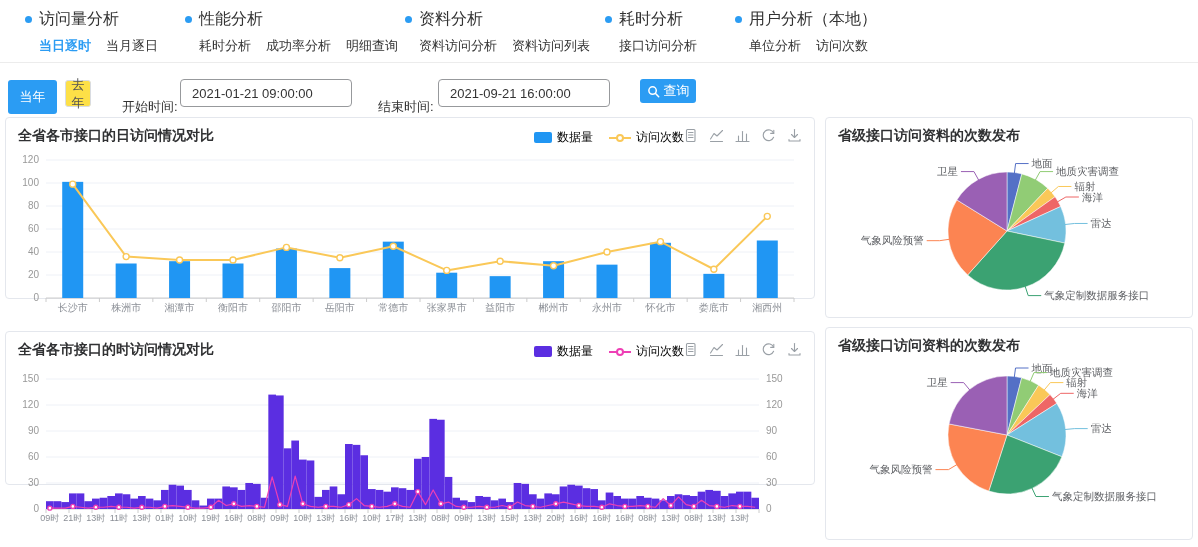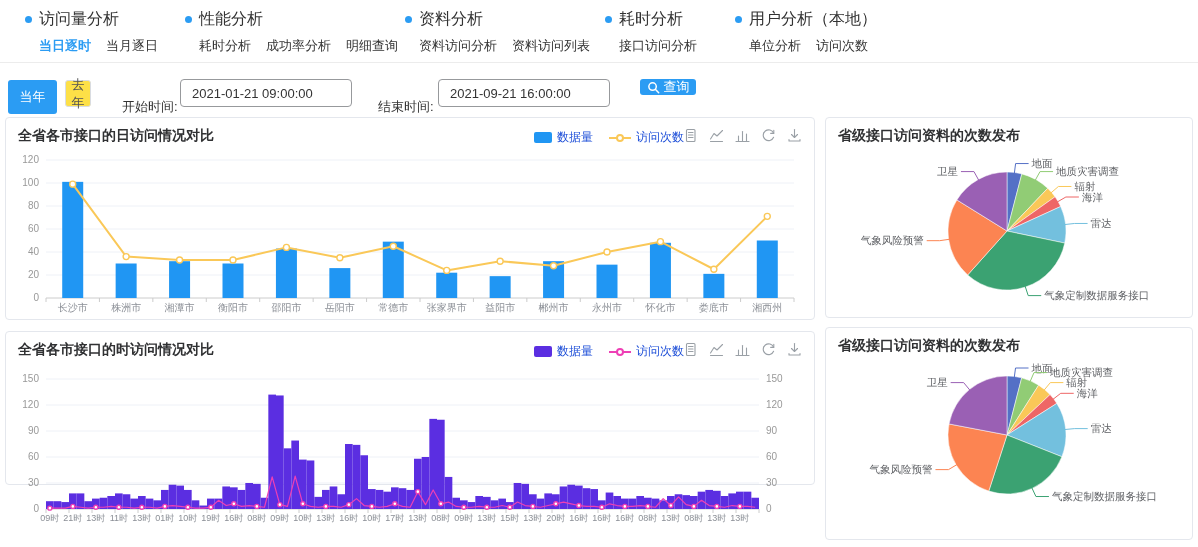--- a/index.html
+++ b/index.html
@@ -18,29 +18,29 @@
        justify-content:center;cursor:pointer;box-sizing:border-box;font-family:inherit}
   #btn-this-year{left:8px;top:80px;width:49px;height:34px;background:var(--accent);color:#fff}
   #btn-last-year{left:65px;top:80px;width:26px;height:27px;background:#fde047;border:1px solid #d9dce1;color:#555}
   .filter-label{position:absolute;top:98px;font-size:13px;color:#333}
   #start-label{left:122px}
   #end-label{left:378px}
   input.time{position:absolute;top:79px;height:28px;width:172px;border:1px solid #97999c;border-radius:4px;
        font-size:13px;padding:2px 11px;box-sizing:border-box;color:#333;font-family:inherit;background:#fff}
   #start-input{left:180px}
   #end-input{left:438px}
-  #btn-search{left:640px;top:79px;width:56px;height:16px;background:var(--accent);color:#fff;gap:4px}
+  #btn-search{left:640px;top:79px;width:56px;height:24px;background:var(--accent);color:#fff;gap:4px}
   
   .panel{position:absolute;background:#fff;border:1px solid #e4e7ed;border-radius:4px;box-sizing:border-box}
-  #panel-daily {left:5px;top:117px;width:810px;height:203px}
+  #panel-daily {left:5px;top:117px;width:810px;height:182px}
   #panel-hourly{left:5px;top:331px;width:810px;height:154px}
   #panel-pie1  {left:825px;top:117px;width:368px;height:201px}
   #panel-pie2  {left:825px;top:327px;width:368px;height:213px}
   .panel-title{position:absolute;left:12px;top:9px;font-size:14px;font-weight:bold;color:#303133;white-space:nowrap}
-  .legend{position:absolute;left:528px;top:11px;display:flex;gap:16px;font-size:12px;color:#1d4ed8}
+  .legend{position:absolute;left:528px;top:11px;display:flex;gap:16px;font-size:12px;color:#000000}
   .legend-item{display:flex;align-items:center;gap:5px;cursor:pointer}
   .toolbox{position:absolute;right:12px;top:10px;display:flex;gap:11px;align-items:center}
   .toolbox svg{width:15px;height:15px;cursor:pointer}
   .toolbox svg *{stroke:#9aa0a6;fill:none;stroke-width:1.1;stroke-linecap:round;stroke-linejoin:round}
   .chart-svg{position:absolute;left:0;top:30px;overflow:visible}
   svg text{font-family:"Liberation Sans","DejaVu Sans",sans-serif}
 </style>
 </head>
 <body>
 

